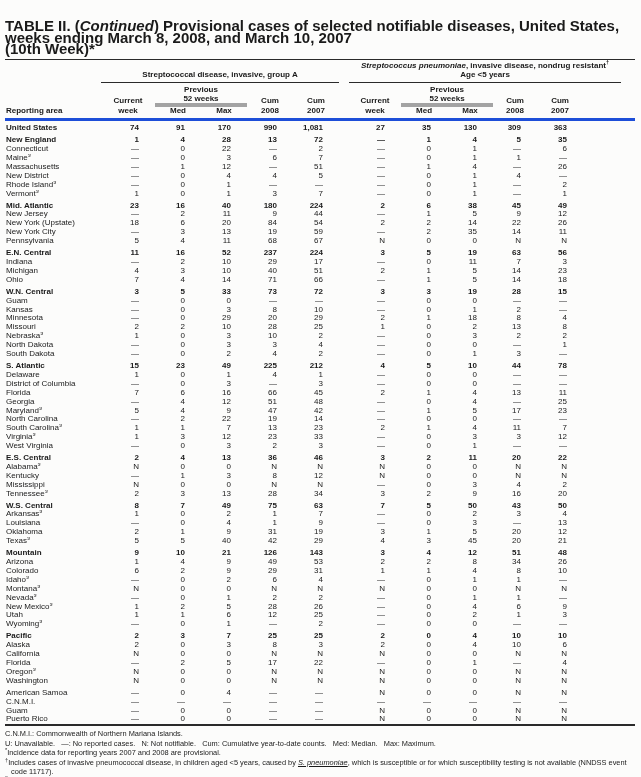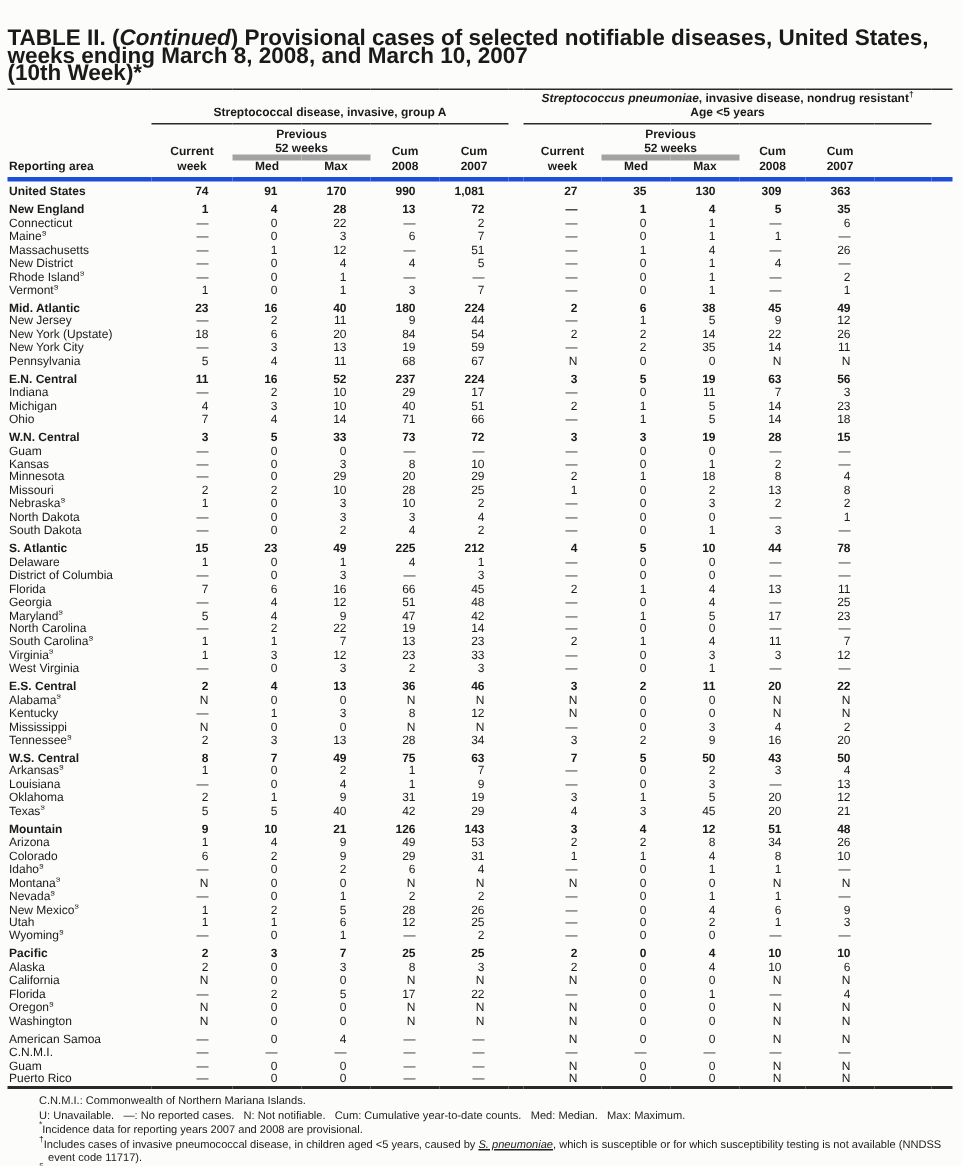--- a/index.html
+++ b/index.html
@@ -25,21 +25,21 @@
   th.group i{}
   .hr1 th{padding-top:3px;}
   th.u52{border-bottom:4px solid #a3a3a3;}
   .hdr-bottom th{border-bottom:3px solid #1d4ed8;padding-bottom:2px;}
   td.num{text-align:right;padding-right:16px;white-space:nowrap;}
   td.label{text-align:left;padding-left:1px;white-space:nowrap;overflow:hidden;}
   tr.sec td{padding-top:3px;}
   tr.bold td{font-weight:bold;}
   sup{font-size:5.6px;line-height:0;vertical-align:super;}
   .fns{margin-top:3px;font-size:7.4px;line-height:9.4px;}
-  .fn{white-space:pre-wrap;margin-left:21px;}
+  .fn{white-space:pre-wrap;}
   .fn.hang{padding-left:6px;text-indent:-6px;}
   .fn i{font-style:italic;text-decoration:underline;}
 </style>
 </head>
 <body>
 
 <div class="page">
 
   <div class="title"><span>TABLE II. (</span><i>Continued</i><span>) Provisional cases of selected notifiable diseases, United States, weeks ending March 8, 2008, and March 10, 2007</span><br><span>(10th Week)*</span></div>
 

